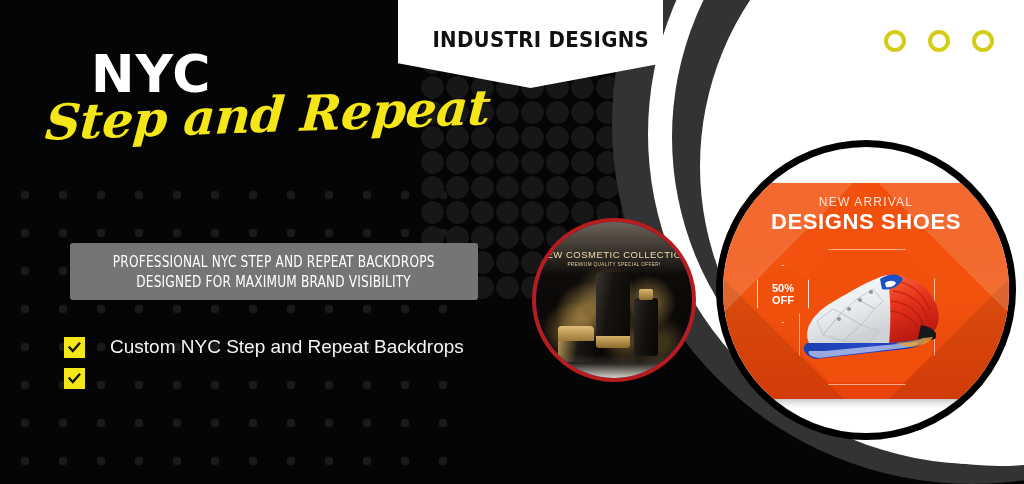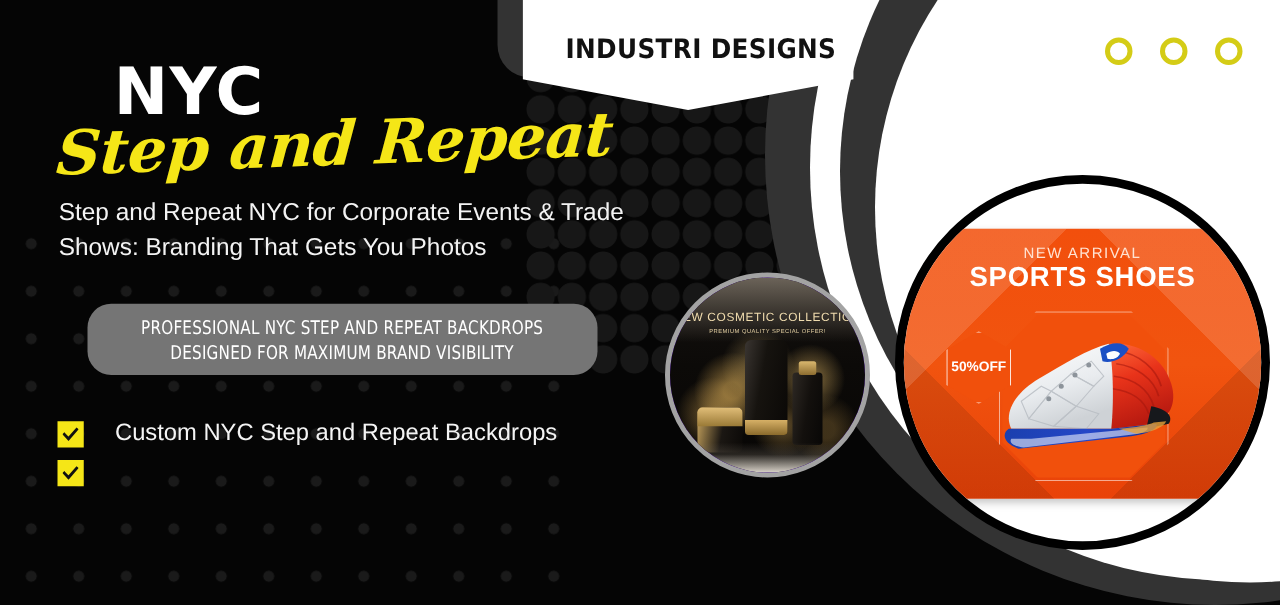--- a/index.html
+++ b/index.html
@@ -117,33 +117,33 @@
   .hex-frame::before{
     content:""; position:absolute; inset:1.6px; background:#f1500c;
     clip-path:polygon(22% 0,78% 0,100% 22%,100% 78%,78% 100%,22% 100%,0 78%,0 22%);
   }
   .badge-50 {
     position:absolute; left:34px; top:82px;
     width:52px; height:58px;
     background:#f1500c;
     border:1.6px solid rgba(255,255,255,.85);
     clip-path:polygon(50% 0,100% 26%,100% 74%,50% 100%,0 74%,0 26%);
-    display:flex; flex-direction:row; align-items:center; justify-content:center;
+    display:flex; flex-direction:column; align-items:center; justify-content:center;
     color:#fff; font-size:11px; font-weight:bold; line-height:1.1;
     z-index:4;
   }
   .sneaker { position:absolute; left:62px; top:64px; width:180px; height:128px; z-index:3; }
 
   
   .cosmetic-circle {
     position:absolute;
     left:532px; top:218px;
     width:164px; height:164px;
     border-radius:50%;
-    border:4px solid #a3a3a3;
+    border:4px solid #b91c1c;
     overflow:hidden;
     z-index:7;
     background:#6d28d9;
   }
   .cos-bg {
     position:absolute; inset:0;
     background:
       radial-gradient(circle at 32% 58%, rgba(240,190,95,.50) 0 5%, transparent 22%),
       radial-gradient(circle at 22% 70%, rgba(230,180,90,.38) 0 4%, transparent 18%),
       radial-gradient(circle at 72% 52%, rgba(245,200,110,.42) 0 5%, transparent 20%),
@@ -199,21 +199,21 @@
     content:""; position:absolute; top:-9px; left:5px; width:14px; height:11px;
     background:linear-gradient(180deg,#d9b76e,#8d6d30); border-radius:2px;
   }
 
   
   .ribbon-shadow {
     position:absolute; left:398px; top:0; width:40px; height:62px;
     background:#333; border-radius:0 0 0 26px; z-index:3;
   }
   .ribbon {
-    position:absolute; left:418px; top:0;
+    position:absolute; left:398px; top:0;
     width:265px; height:88px;
     background:#ffffff;
     clip-path:polygon(0 0,100% 0,100% 72%,50% 100%,0 72%);
     z-index:9;
     display:flex; align-items:flex-start; justify-content:center;padding-left:20px;
   }
   .ribbon-text {
     margin-top:27px;
     font-size:21.5px; font-weight:bold; color:#111;
     letter-spacing:.3px;
@@ -239,34 +239,34 @@
   }
   .subtitle {
     position:absolute; left:47px; top:156px; width:500px;
     color:#f3f3f3; font-size:19.5px; line-height:28px;
     font-weight:400;
   }
   .grey-box {
     position:absolute; left:70px; top:243px;
     width:408px; height:57px;
     background:#757575;
-    border-radius:19px;
+    border-radius:3px;
     display:flex; flex-direction:column;
     align-items:center; justify-content:center;
     padding:12px 10px;
   }
   .grey-line {
     color:#fff; font-size:15px; line-height:20px;
     letter-spacing:.2px; text-align:center;
     font-family:"DejaVu Sans Condensed","Liberation Sans Narrow","Liberation Sans", sans-serif;
     transform:scaleX(.9);
     white-space:nowrap;
   }
   .bullets { position:absolute; left:46px; top:336px; }
-  .bullet-row { display:flex; align-items:center; margin-bottom:10px; }
+  .bullet-row { display:flex; align-items:center; margin-bottom:10px;margin-left:18px; }
   .check-box {
     width:21px; height:21px; background:#f5e617;
     display:flex; align-items:center; justify-content:center;
     flex:none;
   }
   .check-mark { width:13px; height:13px; display:block; }
   .bullet-text {
     margin-left:25px; color:#f4f4f4; font-size:19px; font-weight:400;
   }
   .cta {
@@ -314,21 +314,21 @@
     <div class="prod p-bottle"></div>
     <div class="cos-bottom"></div>
     <div class="cos-title">NEW COSMETIC COLLECTION</div>
     <div class="cos-sub">PREMIUM QUALITY  SPECIAL OFFER!</div>
   </div>
 
   <div class="shoe-circle">
     <div class="shoe-card">
       <div class="hex-frame"></div>
       <div class="shoe-new-arrival">NEW ARRIVAL</div>
-      <div class="shoe-title">SPORTS SHOES</div>
+      <div class="shoe-title">DESIGNS SHOES</div>
 
       <svg class="sneaker" viewBox="0 0 180 128">
         <defs>
           <linearGradient id="whiteShoe" x1="0" y1="0" x2="0.4" y2="1">
             <stop offset="0%" stop-color="#ffffff"></stop>
             <stop offset="60%" stop-color="#e9ecef"></stop>
             <stop offset="100%" stop-color="#ced2d6"></stop>
           </linearGradient>
           <linearGradient id="redHeel" x1="0" y1="0" x2="0.3" y2="1">
             <stop offset="0%" stop-color="#ff6a3a"></stop>
@@ -385,21 +385,20 @@
   </div>
 
   <div class="ribbon-shadow"></div>
   <div class="ribbon">
     <div class="ribbon-text">INDUSTRI DESIGNS</div>
   </div>
 
   <div class="content">
     <div class="h-nyc">NYC</div>
     <div class="h-script">Step and Repeat</div>
-    <div class="subtitle">Step and Repeat NYC for Corporate Events &amp; Trade Shows: Branding That Gets You Photos</div>
 
     <div class="grey-box">
       <div class="grey-line">PROFESSIONAL NYC STEP AND REPEAT BACKDROPS</div>
       <div class="grey-line">DESIGNED FOR MAXIMUM BRAND VISIBILITY</div>
     </div>
 
     <div class="bullets">
       <div class="bullet-row">
         <span class="check-box">
           <svg class="check-mark" viewBox="0 0 13 13">

